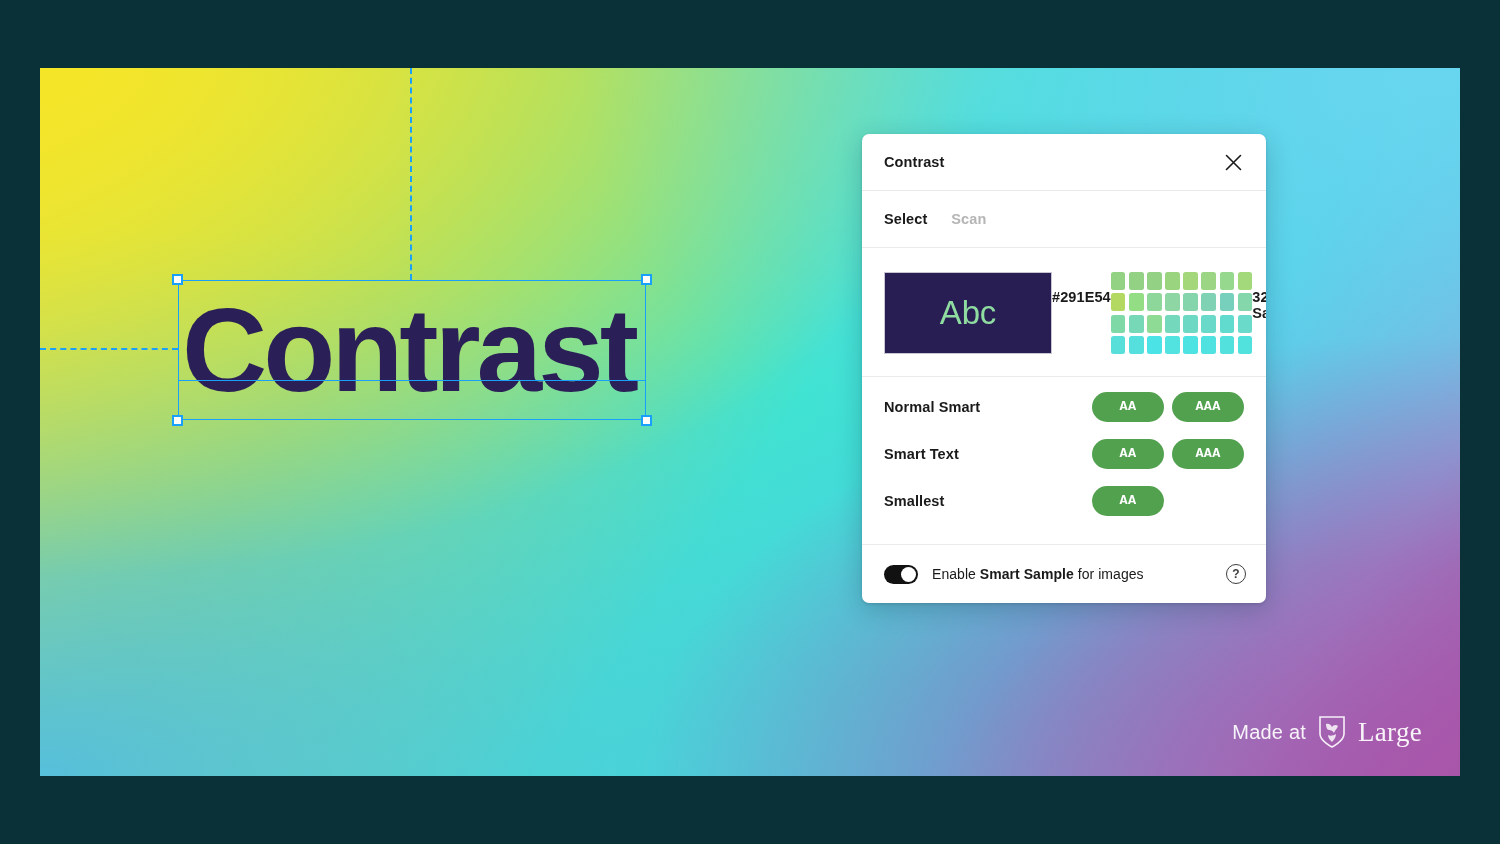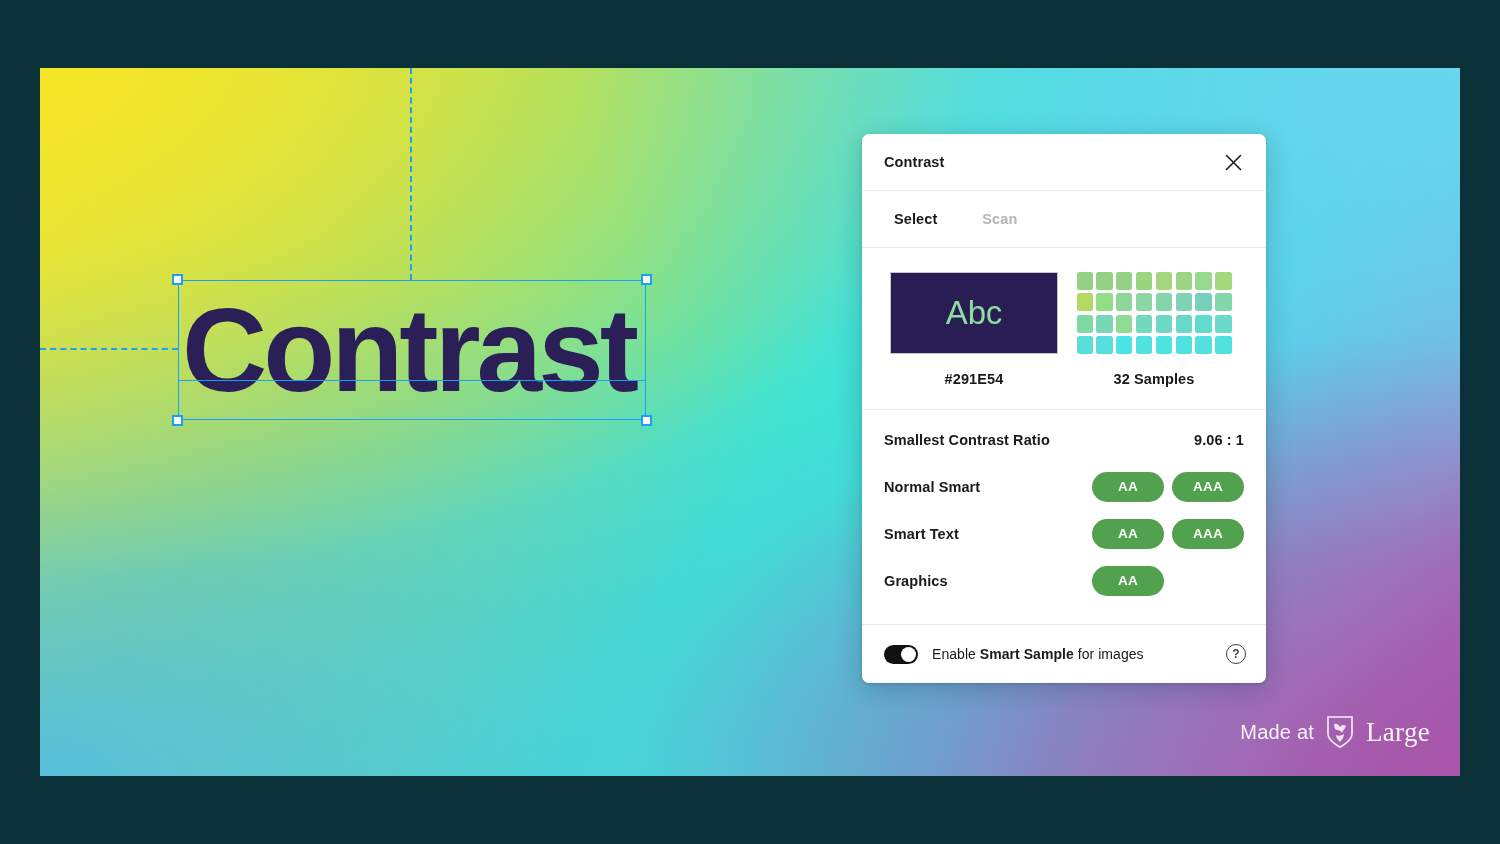--- a/index.html
+++ b/index.html
@@ -77,21 +77,21 @@
     font-size: 25px;
     font-weight: 700;
     line-height: 42px;
     color: #2b1f57;
     letter-spacing: -0.2px;
   }
 
   
   #maark {
     position: absolute;
-    right: 30px; bottom: 28px;
+    right: 38px; bottom: 28px;
     display: flex; align-items: center; gap: 13px;
     color: rgba(255,255,255,0.92);
   }
   #maark .made { font-size: 20px; letter-spacing: 0.2px; }
   #maark .word { font-family: "Liberation Serif", serif; font-size: 27px; letter-spacing: 0.3px; }
   #maark .shield { display: block; }
 
   
   #panel {
     position: absolute;
@@ -111,36 +111,36 @@
   }
   .panel-title { font-size: 14.5px; font-weight: 700; letter-spacing: 0.1px; }
   .close-btn {
     width: 26px; height: 26px;
     display: flex; align-items: center; justify-content: center;
     cursor: pointer;
   }
 
   .tabs {
     height: 57px;
-    display: flex; align-items: center; gap: 45px;
-    padding: 0 32px;
+    display: flex; align-items: center; gap: 24px;
+    padding: 0 22px;
     border-bottom: 1px solid #eaeaea;
   }
   .tab { font-size: 14.5px; font-weight: 700; cursor: pointer; letter-spacing: 0.1px; }
   .tab.active { color: #1a1a1a; }
   .tab.inactive { color: #b5b5b5; }
 
   .samples {
     display: flex;
     padding: 24px 22px 22px;
     border-bottom: 1px solid #eaeaea;
   }
   .sample-col {
     flex: 1;
-    display: flex; flex-direction: column; align-items: center;
+    display: flex; 
   }
   .abc-swatch {
     width: 168px; height: 82px;
     border: 1px solid #c8c6d2;
     display: flex; align-items: center; justify-content: center;
   }
   .abc-swatch span {
     font-size: 33px; font-weight: 400; letter-spacing: -0.2px;
   }
   .sample-label {
@@ -164,20 +164,21 @@
   .metric-label { font-size: 14.5px; font-weight: 700; letter-spacing: 0.1px; }
   .metric-value { font-size: 14.5px; font-weight: 700; letter-spacing: 0.1px; }
   .badges { display: flex; gap: 8px; }
   .badge {
     min-width: 72px; height: 30px;
     border-radius: 15px;
     display: flex; align-items: center; justify-content: center;
     color: #ffffff; font-size: 13.5px; font-weight: 700;
     letter-spacing: 0.3px;
     cursor: pointer;
+    font-family: Liberation Mono, monospace;
   }
   .badge-spacer { min-width: 72px; height: 30px; }
 
   .panel-foot {
     height: 58px;
     display: flex; align-items: center;
     padding: 0 20px 0 22px;
     gap: 14px;
   }
   .toggle {
@@ -292,39 +293,35 @@
           <i style="background: rgb(79, 226, 224);"></i>
           <i style="background: rgb(82, 225, 220);"></i>
           <i style="background: rgb(82, 226, 222);"></i>
         </div>
       <div class="sample-label">32 Samples</div>
     </div>
   </div>
 
   <div class="metrics" id="metrics">
       <div class="metric-row">
-        <div class="metric-label">Smallest Contrast Ratio</div>
-        <div class="metric-value">9.06 : 1</div>
-      </div>
-      <div class="metric-row">
         <div class="metric-label">Normal Smart</div>
         <div class="badges">
           <div class="badge" style="background: rgb(82, 161, 79);">AA</div>
           <div class="badge" style="background: rgb(82, 161, 79);">AAA</div>
         </div>
       </div>
       <div class="metric-row">
         <div class="metric-label">Smart Text</div>
         <div class="badges">
           <div class="badge" style="background: rgb(82, 161, 79);">AA</div>
           <div class="badge" style="background: rgb(82, 161, 79);">AAA</div>
         </div>
       </div>
       <div class="metric-row">
-        <div class="metric-label">Graphics</div>
+        <div class="metric-label">Smallest</div>
         <div class="badges">
           <div class="badge" style="background: rgb(82, 161, 79);">AA</div>
           <div class="badge-spacer"></div>
         </div>
       </div>
     </div>
 
   <div class="panel-foot">
     <div class="toggle" id="smart-toggle">
       <div class="knob"></div>

